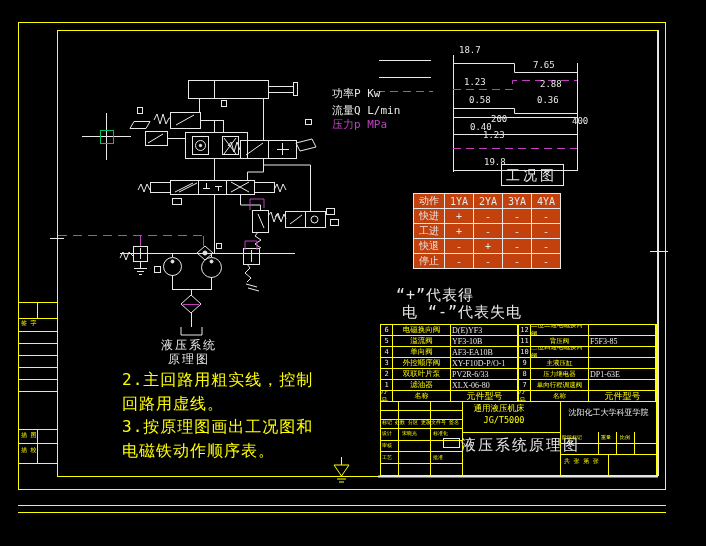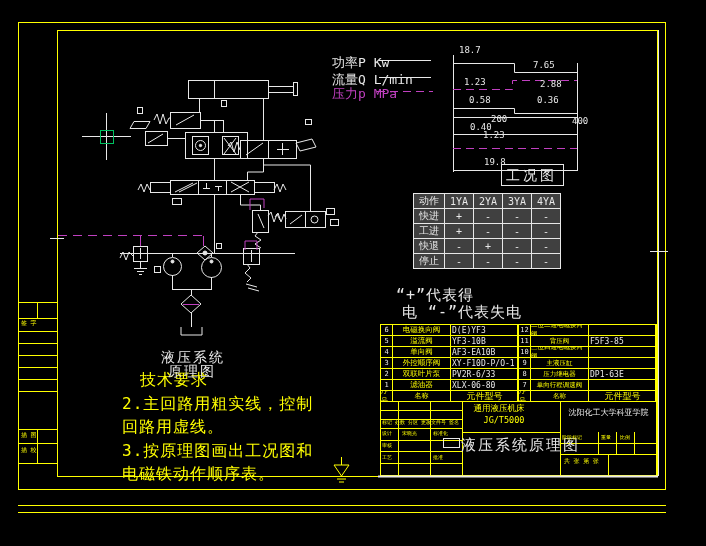--- a/index.html
+++ b/index.html
@@ -2,38 +2,38 @@
 <html><head>
 <meta charset="utf-8">
 <style>
   html,body{margin:0;padding:0;background:#000;}
   .stage{position:relative;width:706px;height:546px;background:#000;overflow:hidden;
          font-family:"DejaVu Sans Mono",monospace;}
   .stage svg{position:absolute;left:0;top:0;z-index:1;}
   .txt{position:absolute;z-index:2;white-space:nowrap;}
   .w{color:#e8e8e8;} .y{color:#ffff00;} .m{color:#c040c0;}
   .cl{font-size:9px;color:#e8e8e8;}
-  .leg{font-size:13px;}
+  .leg{font-size:11px;margin-top:32px;}
   .chart-title{font-size:14px;letter-spacing:3px;color:#e8e8e8;}
   .note{font-size:15px;color:#e8e8e8;letter-spacing:1px;}
-  .sch-label{font-size:14px;color:#e8e8e8;letter-spacing:2px;margin-top:12px;}
+  .sch-label{font-size:12px;color:#e8e8e8;letter-spacing:2px;}
   
   .st{position:absolute;left:413px;top:193px;z-index:2;display:grid;
       grid-template-columns:30px 28px 28px 28px 28px;grid-auto-rows:14px;
       gap:1px;padding:1px;background:#e8e8e8;}
-  .st-cell{background:#404040;color:#e8e8e8;font-size:10px;display:flex;
+  .st-cell{background:#c2410c;color:#e8e8e8;font-size:10px;display:flex;
       align-items:center;justify-content:center;overflow:hidden;}
   
   .bom{position:absolute;top:324px;z-index:2;display:grid;width:136px;
       grid-template-columns:11px 57px 1fr;grid-auto-rows:10px;
       gap:1px;padding:1px;background:#ffff00;}
   .bom-cell{background:#000;display:flex;align-items:center;overflow:hidden;}
   .bom-cell.no{color:#e8e8e8;font-size:7px;justify-content:center;}
   .bom-cell.nm{color:#ffff00;font-size:7.5px;justify-content:center;}
-  .bom-cell.md{color:#e8e8e8;font-size:8px;padding-left:1px;}
+  .bom-cell.md{color:#e8e8e8;font-size:8px;padding-left:1px;font-family:Liberation Serif, serif;}
   .bom-cell.hd{font-size:7px;color:#ffff00;}
   .bom-cell.hd2{font-size:9px;color:#ffff00;justify-content:center;}
   #bom-right .bom-cell.nm{font-size:6.5px;}
   
   .tech{position:absolute;left:122px;top:368px;z-index:2;color:#ffff00;
       font-size:16px;line-height:23.5px;letter-spacing:1px;white-space:nowrap;}
   .tech .t0{padding-left:18px;}
   .tb-s{font-size:5px;color:#ffff00;}
   .tb-m{font-size:8.5px;color:#ffff00;}
 </style>
@@ -341,21 +341,20 @@
 <span class="txt tb-m" style="left:462px;top:403px;width:74px;text-align:center">通用液压机床</span>
 <span class="txt tb-m" style="left:462px;top:415px;width:84px;text-align:center">JG/T5000</span>
 <span class="txt w" style="left:562px;top:407px;width:93px;text-align:center;font-size:8px">沈阳化工大学科亚学院</span>
 <span class="txt w" style="left:461px;top:436px;font-size:15px;letter-spacing:2px">液压系统原理图</span>
 <span class="txt tb-s" style="left:562px;top:434px">阶段标记</span>
 <span class="txt tb-s" style="left:601px;top:434px">重量</span>
 <span class="txt tb-s" style="left:620px;top:434px">比例</span>
 <span class="txt tb-s" style="left:564px;top:457px;font-size:6px">共 张  第 张</span>
 
 <div class="tech">
-  <div class="t0">技术要求</div>
   <div>2.主回路用粗实线，控制</div>
   <div>回路用虚线。</div>
   <div>3.按原理图画出工况图和</div>
   <div>电磁铁动作顺序表。</div>
 </div>
 
 <span class="txt sch-label" style="left:161px;top:337px">液压系统</span>
 <span class="txt sch-label" style="left:168px;top:351px">原理图</span>
 
 <span class="txt y" style="left:21px;top:319px;font-size:6px">签 字</span>

